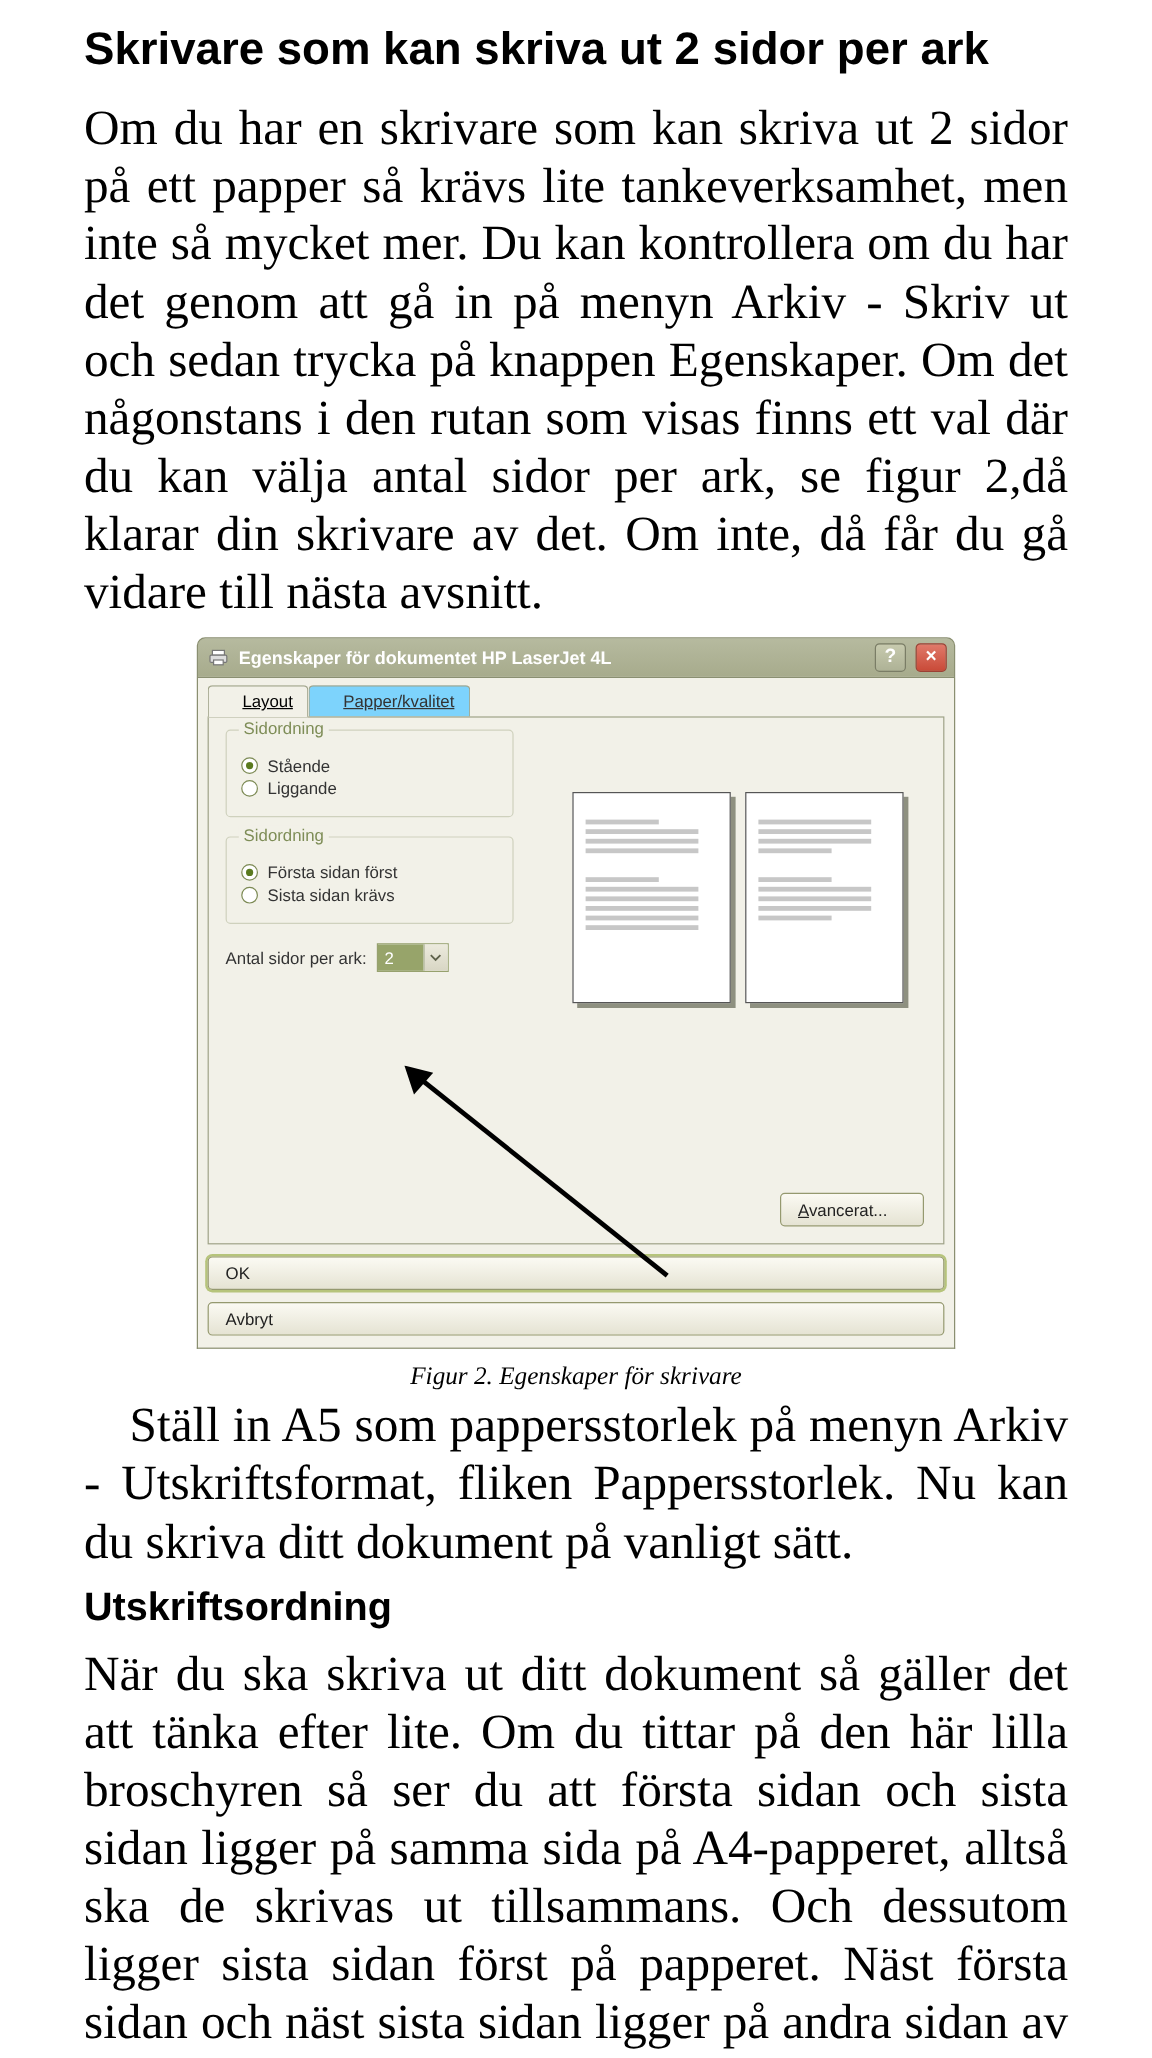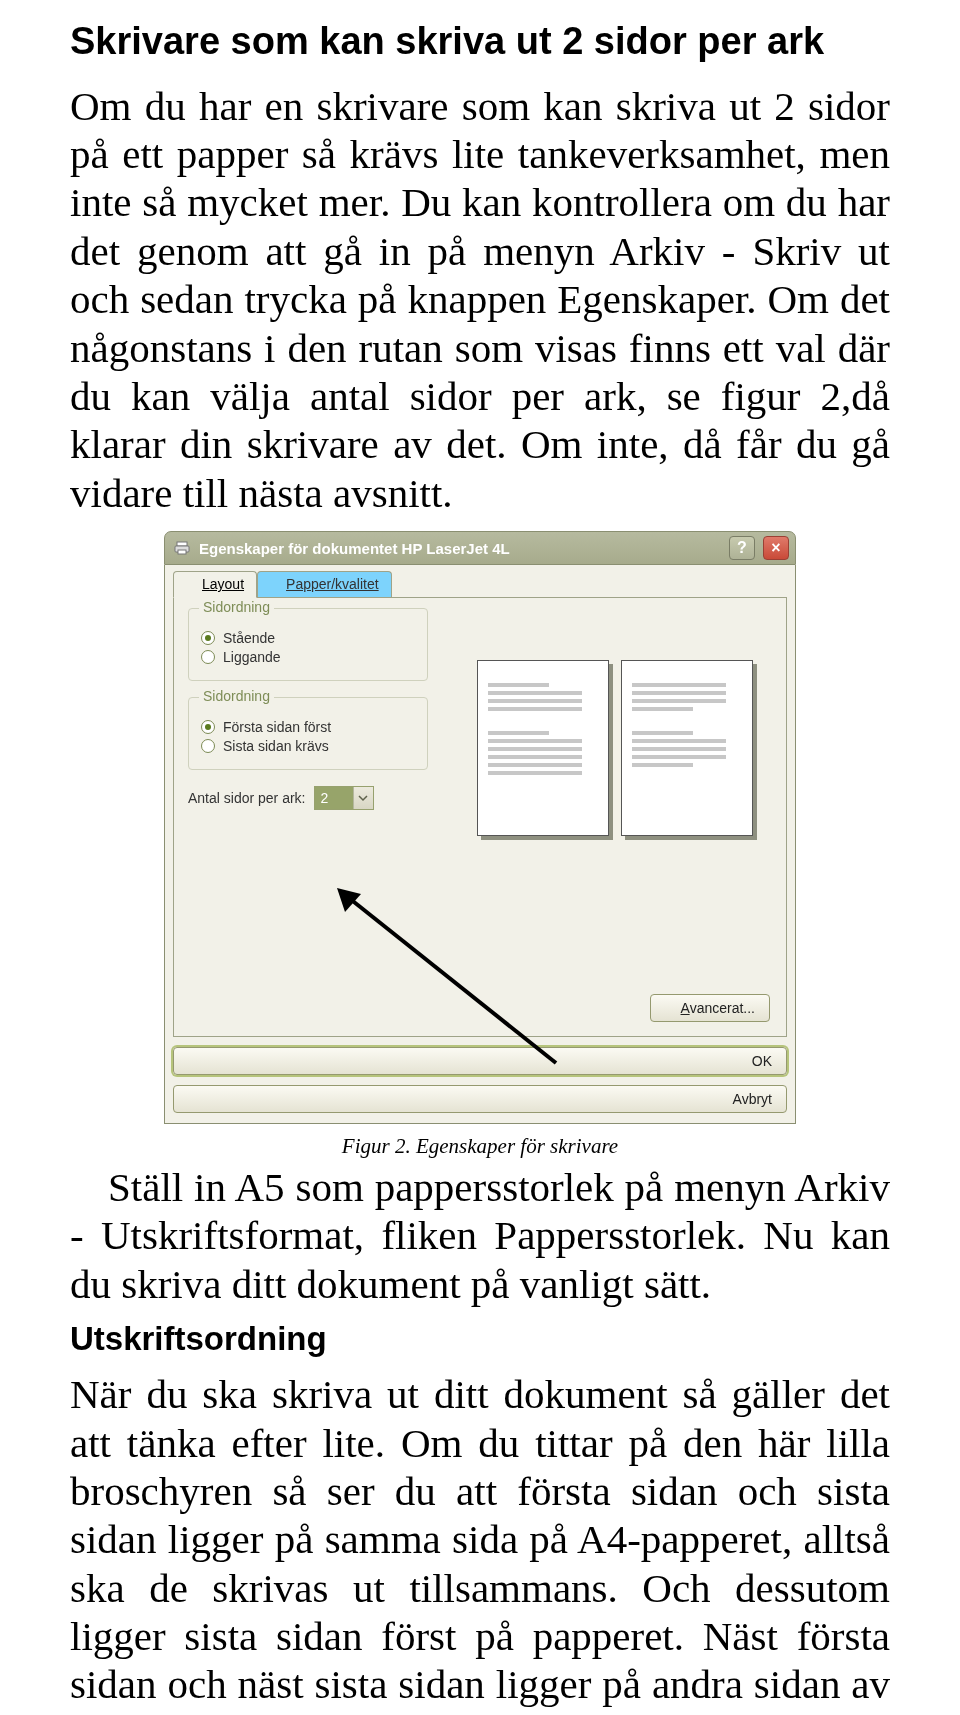--- a/index.html
+++ b/index.html
@@ -245,21 +245,21 @@
       margin-top: 10px;
       flex-direction: column;
     }
     .btn {
       min-width: 100px;
       padding: 5px 14px;
       border: 1px solid #95996f;
       border-radius: 4px;
       background: linear-gradient(#fbfaf3, #e5e3d3);
       font-size: 14px;
-      text-align: right;
+      text-align: left;
       color: #222;
     }
     .btn.advanced {
       position: absolute;
       right: 16px;
       bottom: 14px;
       min-width: 120px;
     }
     .btn.focused {
       box-shadow: 0 0 0 2px #b6c47b;

